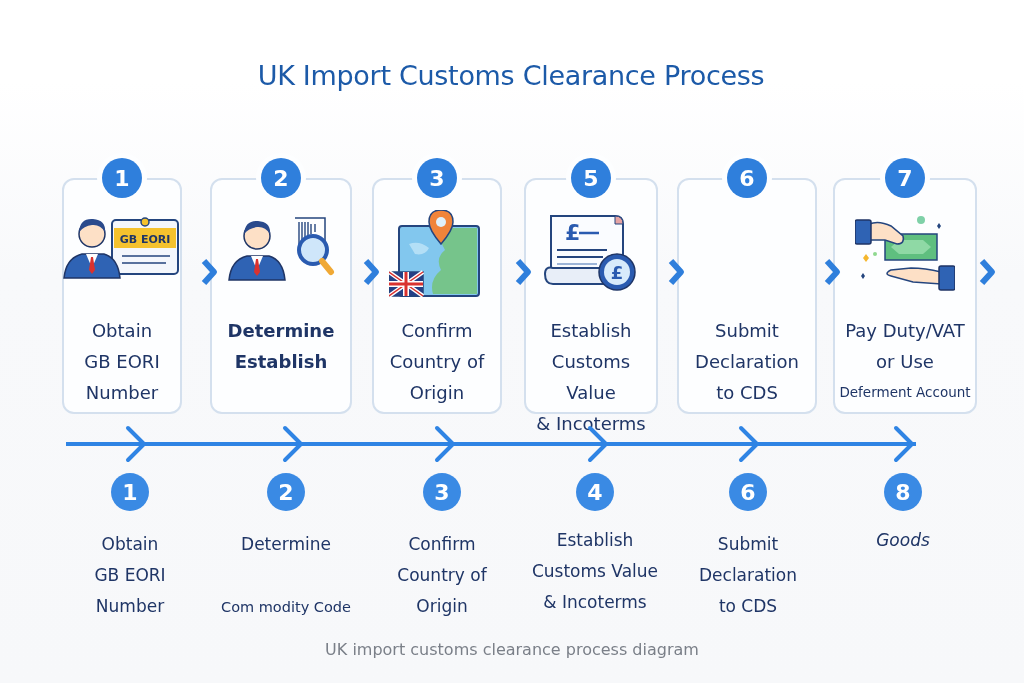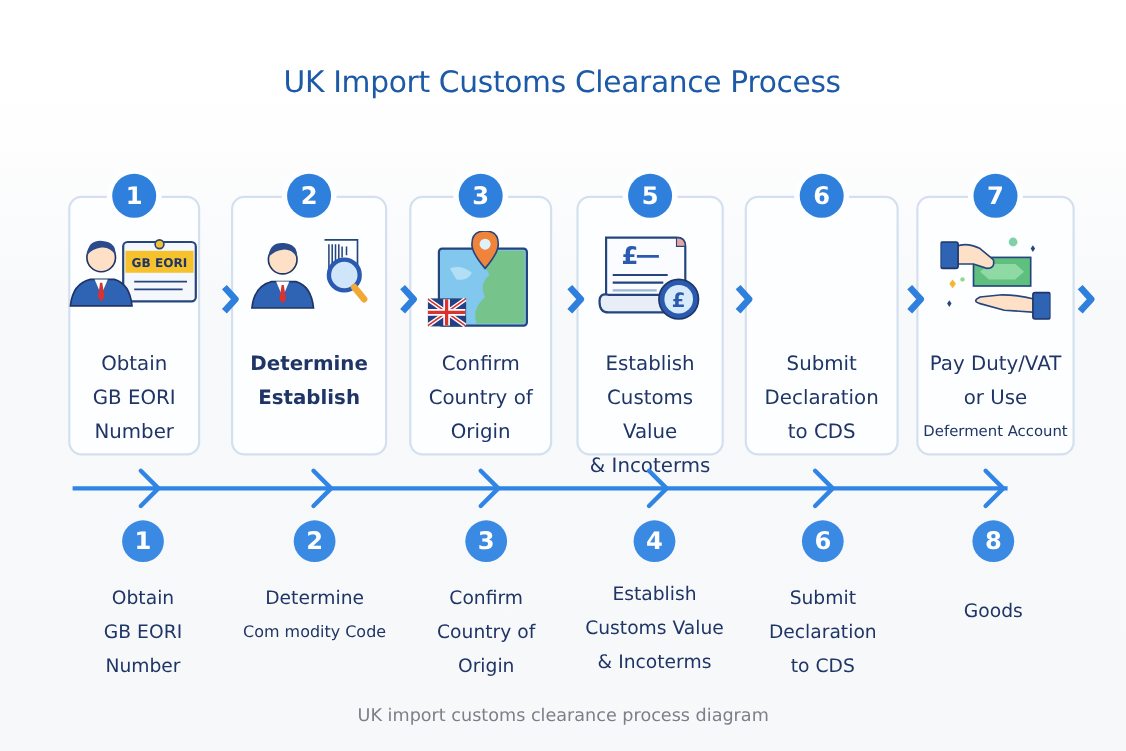--- a/index.html
+++ b/index.html
@@ -30,21 +30,21 @@
     position: absolute; left: 0; right: 0; top: 135px; text-align: center;
     font-size: 18px; line-height: 31px; color: #1f3566;
   }
   .card-label.bold { font-weight: bold; }
   .card-label .small { font-size: 13.5px; }
   .chev { position: absolute; top: 257px; }
   .timeline { position: absolute; left: 0; top: 420px; }
   .tl-step { position: absolute; width: 160px; text-align: center; }
   .tl-step .badge { position: relative; margin: 0 auto; width: 38px; height: 38px; background: #3a8ae4; box-shadow: none; }
   .tl-label { margin-top: 18px; font-size: 17px; line-height: 31px; color: #1f3566; }
-  .tl-label .small { font-size: 14.5px; }
+  .tl-label .small { font-size: 14.5px; margin-top: 32px; }
   .caption {
     position: absolute; top: 640px; left: 0; width: 1024px; text-align: center;
     font-size: 16px; color: #7a7f88;
   }
 </style>
 </head>
 <body>
 
 <div class="title">UK Import Customs Clearance Process</div>
 
@@ -245,18 +245,18 @@
 <div class="tl-step" style="left:668px;top:473px;">
   <div class="badge">6</div>
   <div class="tl-label">
     <div>Submit</div>
     <div>Declaration</div>
     <div>to CDS</div>
   </div>
 </div>
 <div class="tl-step" style="left:823px;top:473px;">
   <div class="badge">8</div>
-  <div class="tl-label" style="margin-top:30px;">
+  <div class="tl-label" style="margin-top:14px;font-style:italic;">
     <div>Goods</div>
   </div>
 </div>
 
 <div class="caption">UK import customs clearance process diagram</div>
 
 </body></html>

